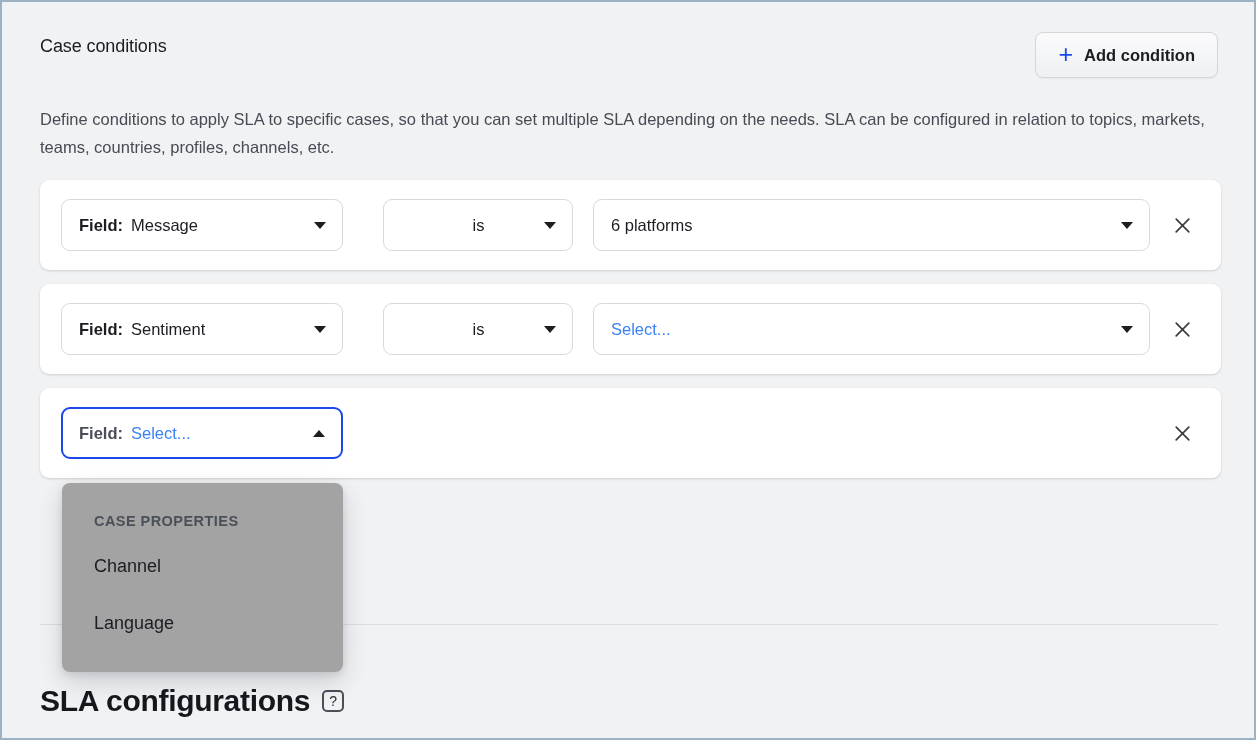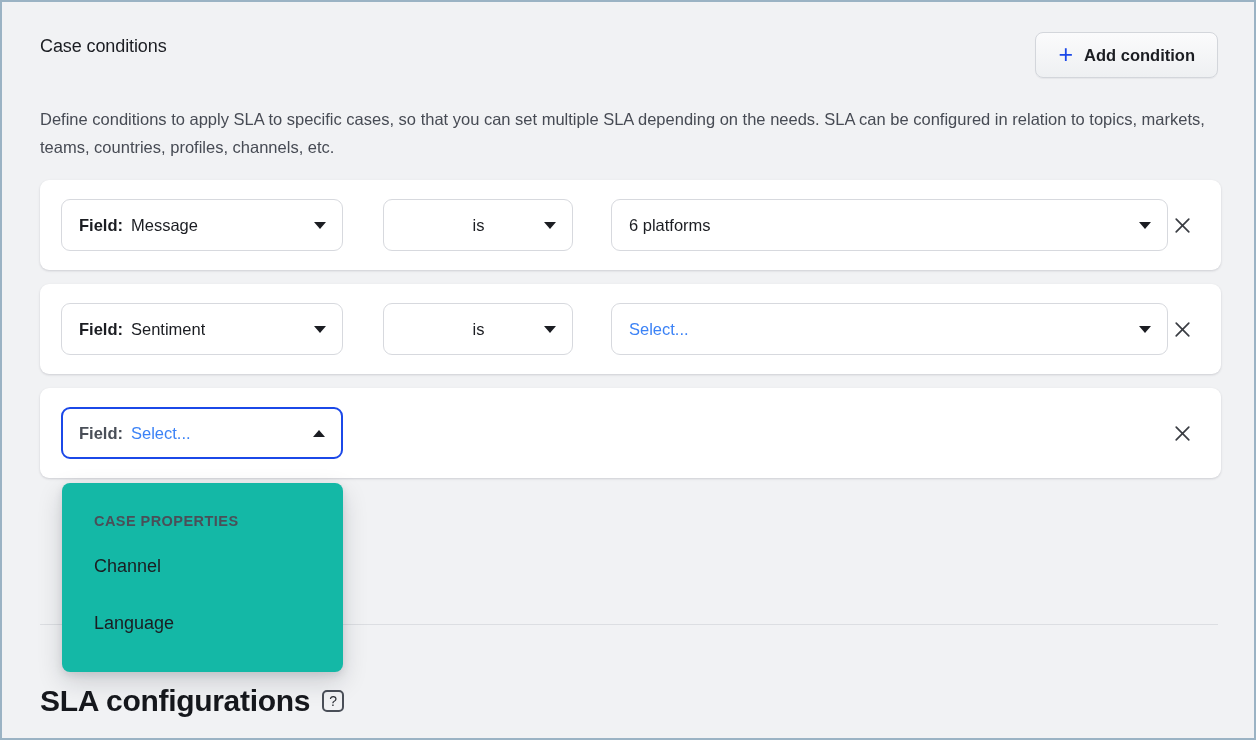--- a/index.html
+++ b/index.html
@@ -109,21 +109,21 @@
     border: 1px solid #d7d9de;
     border-radius: 9px;
     display: flex;
     align-items: center;
     padding: 0 16px 0 17px;
     cursor: pointer;
     position: relative;
   }
   .select-control.field-select { width: 282px; }
   .select-control.operator-select { width: 190px; margin-left: 20px; justify-content: center; }
-  .select-control.value-select { width: 557px; margin-left: 18px; }
+  .select-control.value-select { width: 557px; }
 
   .select-control.focused {
     border: 2px solid #1b48e8;
     padding: 0 15px 0 16px;
   }
 
   .field-label {
     font-size: 16.5px;
     font-weight: 700;
     color: #1b1d22;
@@ -205,21 +205,21 @@
     cursor: pointer;
     flex: none;
   }
 
   
   .dropdown-menu {
     position: absolute;
     left: 60px;
     top: 481px;
     width: 281px;
-    background: #14b8a6;
+    background: #a3a3a3;
     border-radius: 8px;
     box-shadow: 0 10px 26px rgba(16,24,40,0.16), 0 3px 8px rgba(16,24,40,0.10);
     padding: 30px 0 26px 0;
     z-index: 50;
   }
   .dropdown-group-label {
     font-size: 14.5px;
     font-weight: 700;
     letter-spacing: 0.45px;
     color: #4a4f58;

